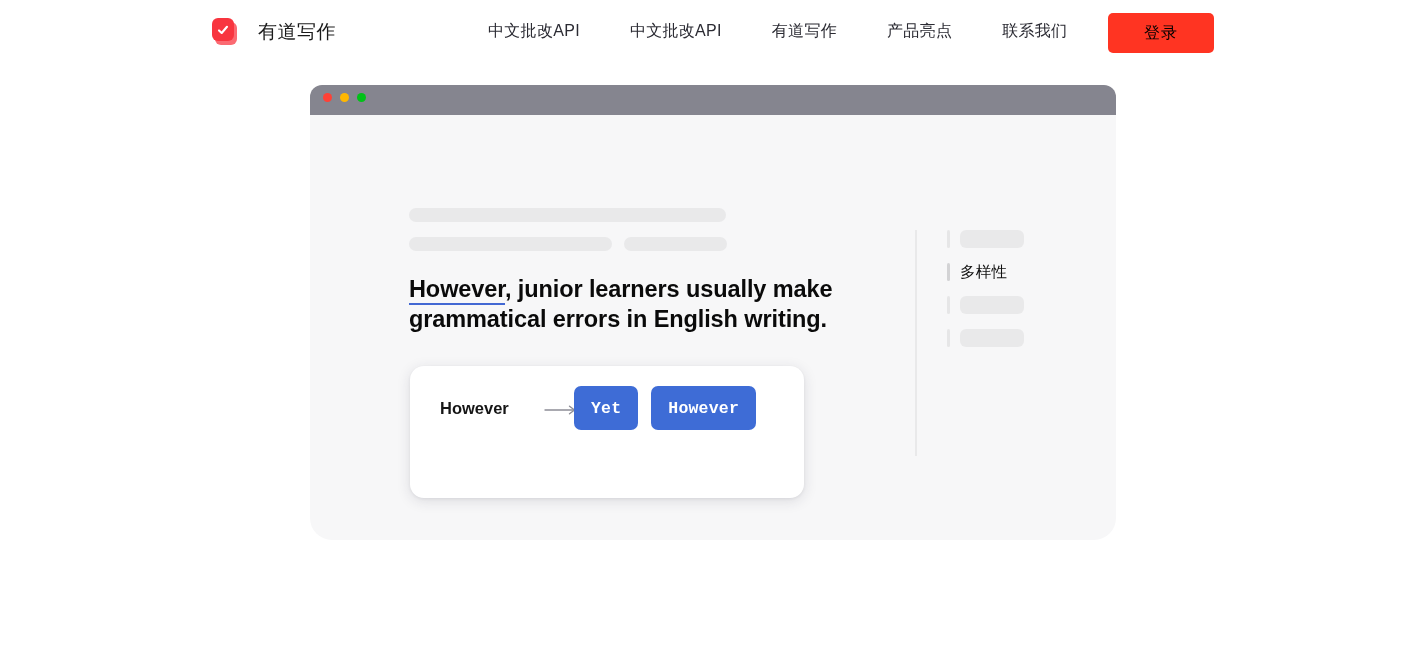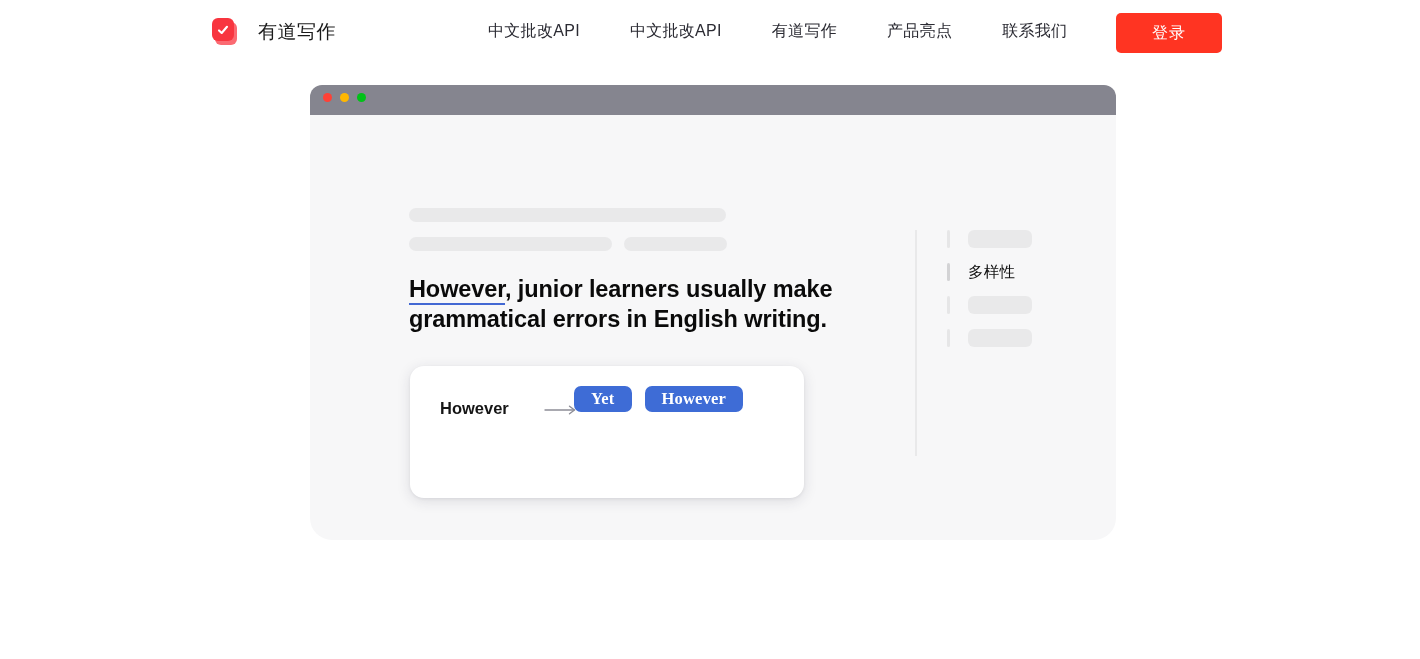--- a/index.html
+++ b/index.html
@@ -83,26 +83,25 @@
 
   .login-btn {
     position: absolute;
     left: 1108px;
     top: 13px;
     width: 106px;
     height: 40px;
     background: #ff3422;
     border: none;
     border-radius: 5px;
-    color: #ffffff;
+    color: #000000;
     font-size: 16px;
     font-family: "Liberation Sans", sans-serif;
     cursor: pointer;
     letter-spacing: 1px;
-    margin-left: 8px;
   }
 
   
   .mockup {
     position: absolute;
     left: 310px;
     top: 85px;
     width: 806px;
     height: 455px;
   }
@@ -200,25 +199,25 @@
     width: 216px;
     display: flex;
     flex-wrap: wrap;
     gap: 14px 13px;
   }
   .chip {
     background: #3e6cd6;
     color: #ffffff;
     border: none;
     border-radius: 7px;
-    height: 26px;
+    height: 44px;
     padding: 0 17px;
     font-size: 16.5px;
     font-weight: bold;
-    font-family: Liberation Serif, serif;
+    font-family: Liberation Mono, monospace;
     cursor: pointer;
     letter-spacing: 0.2px;
     display: flex;
     align-items: center;
     justify-content: center;
   }
 
   
   .cursor {
     position: absolute;
@@ -240,21 +239,21 @@
   }
   .side-panel {
     position: absolute;
     left: 637px;
     top: 113px;
     width: 100px;
   }
   .side-item {
     display: flex;
     align-items: center;
-    gap: 18px;
+    gap: 10px;
     height: 22px;
     margin-bottom: 11px;
     cursor: pointer;
   }
   .side-bar {
     width: 3px;
     height: 18px;
     background: #e6e6e7;
     border-radius: 2px;
     flex: none;

